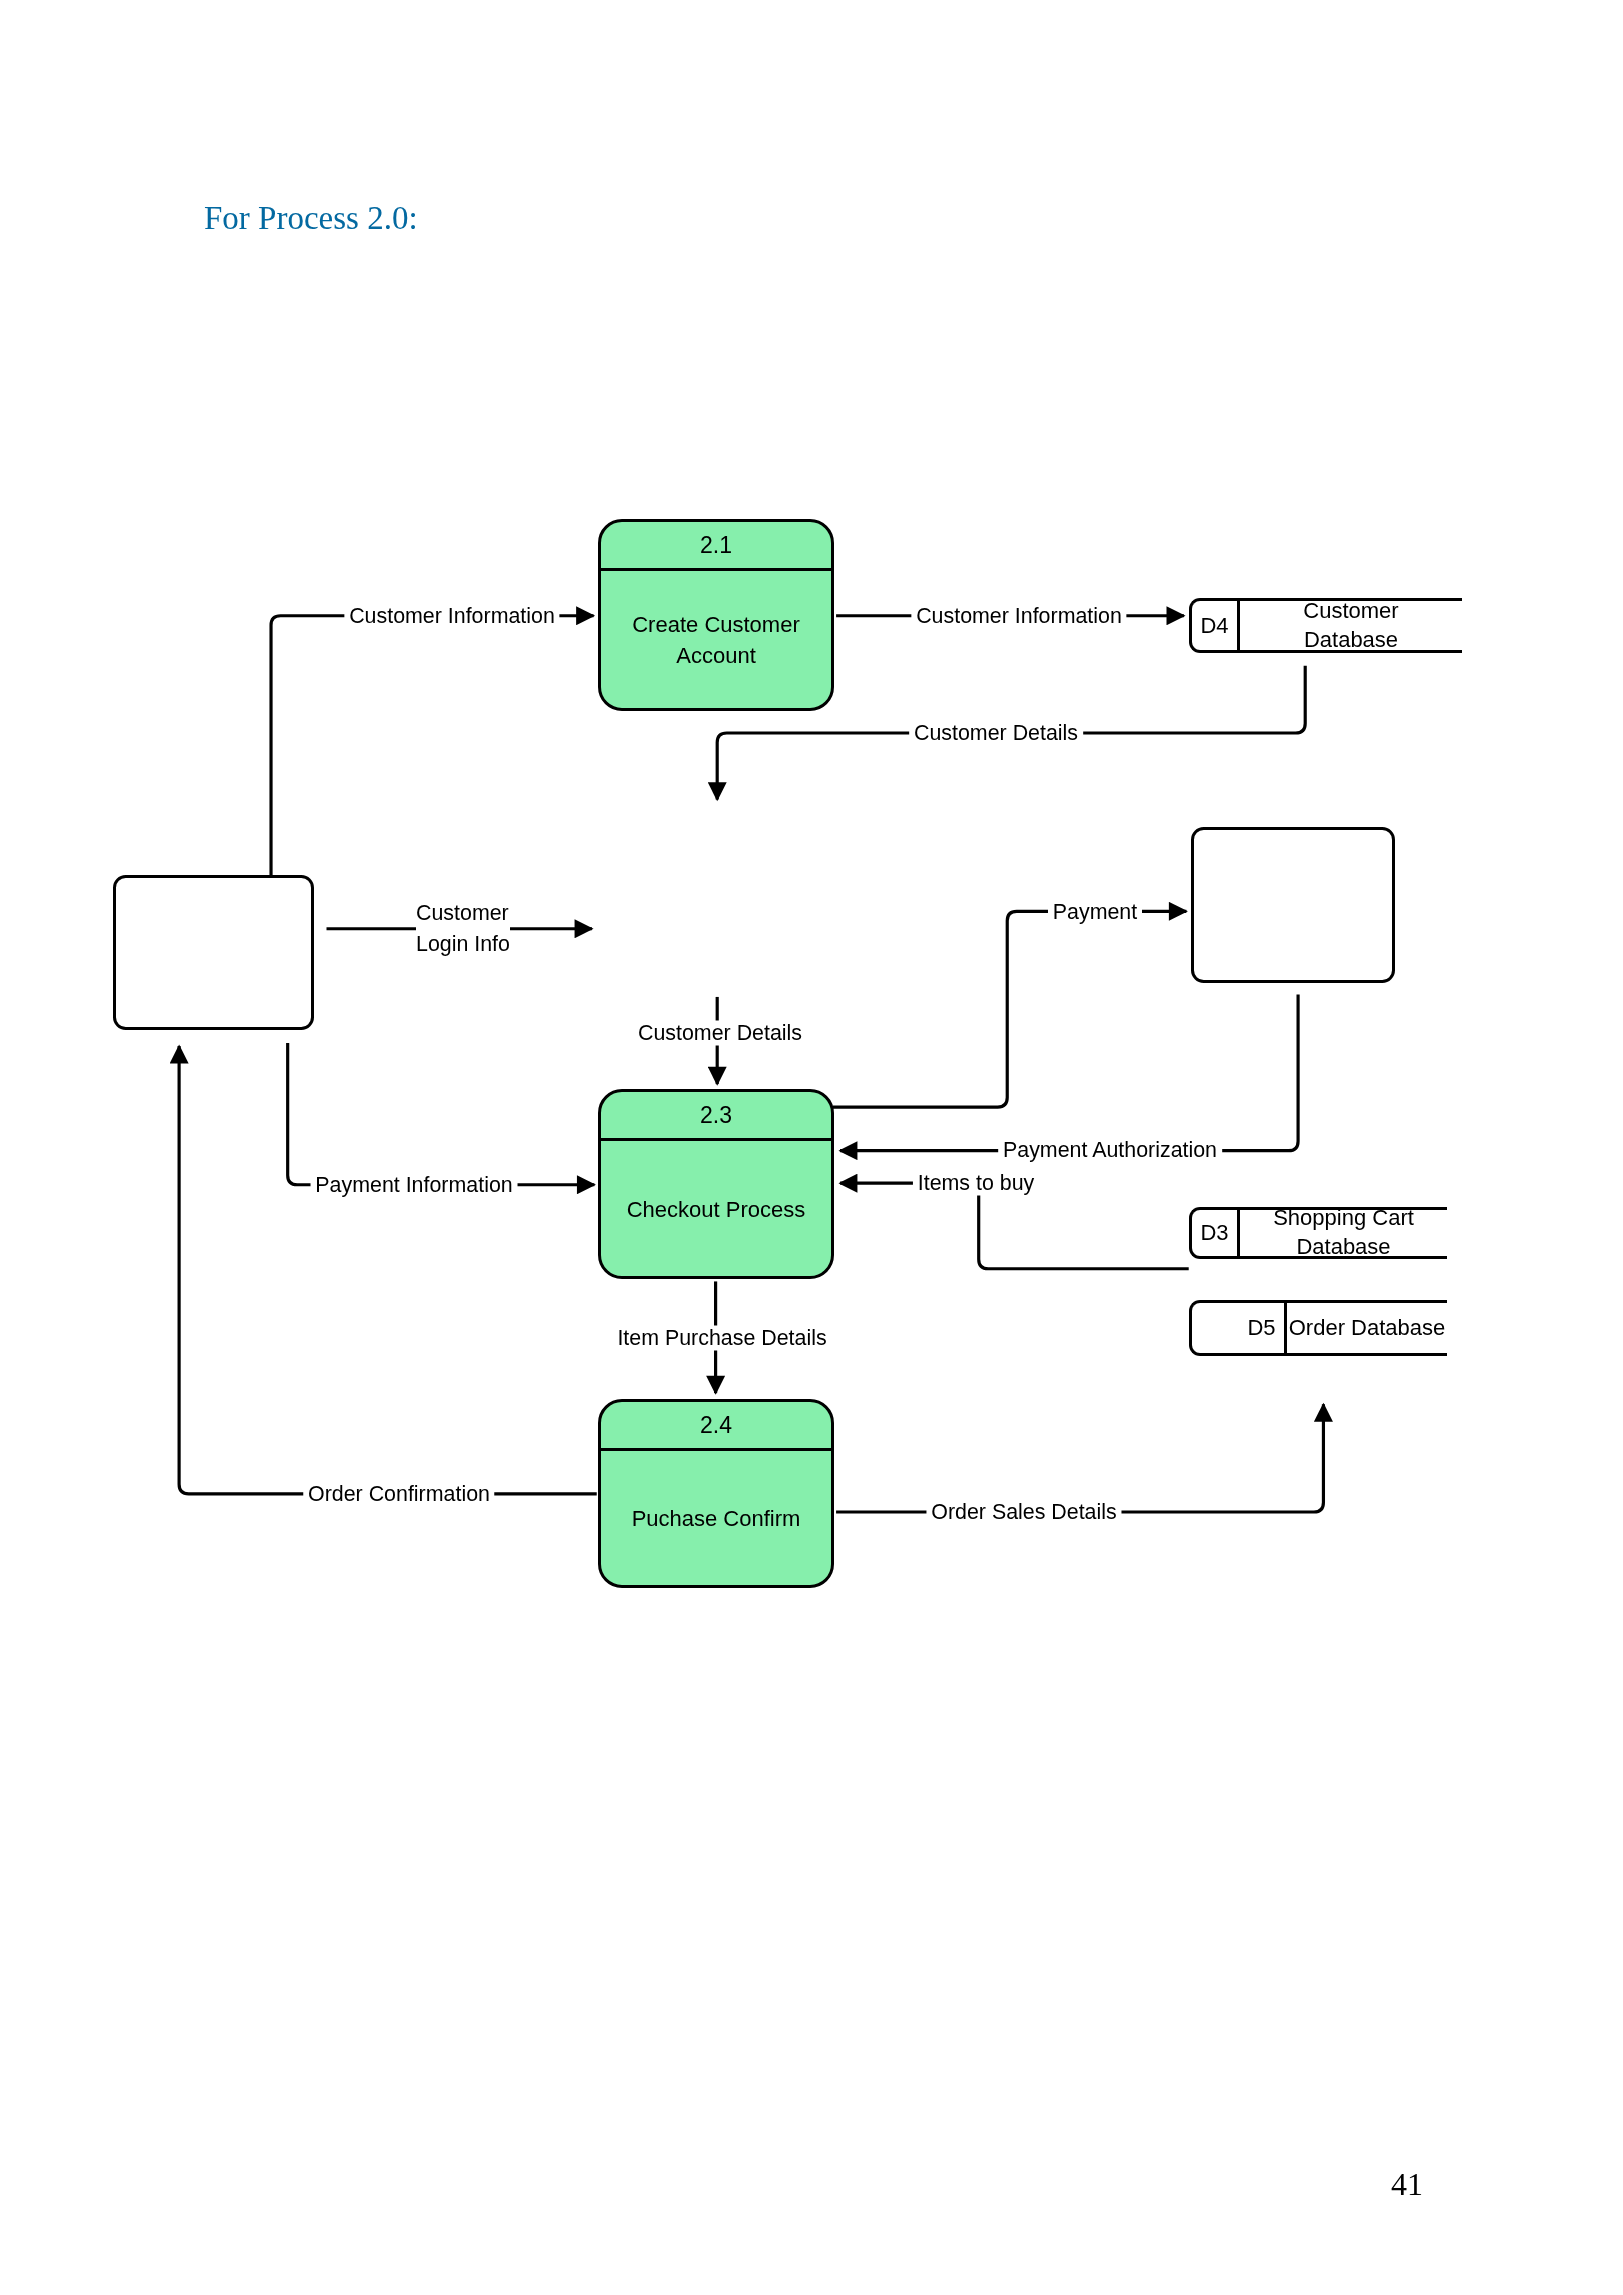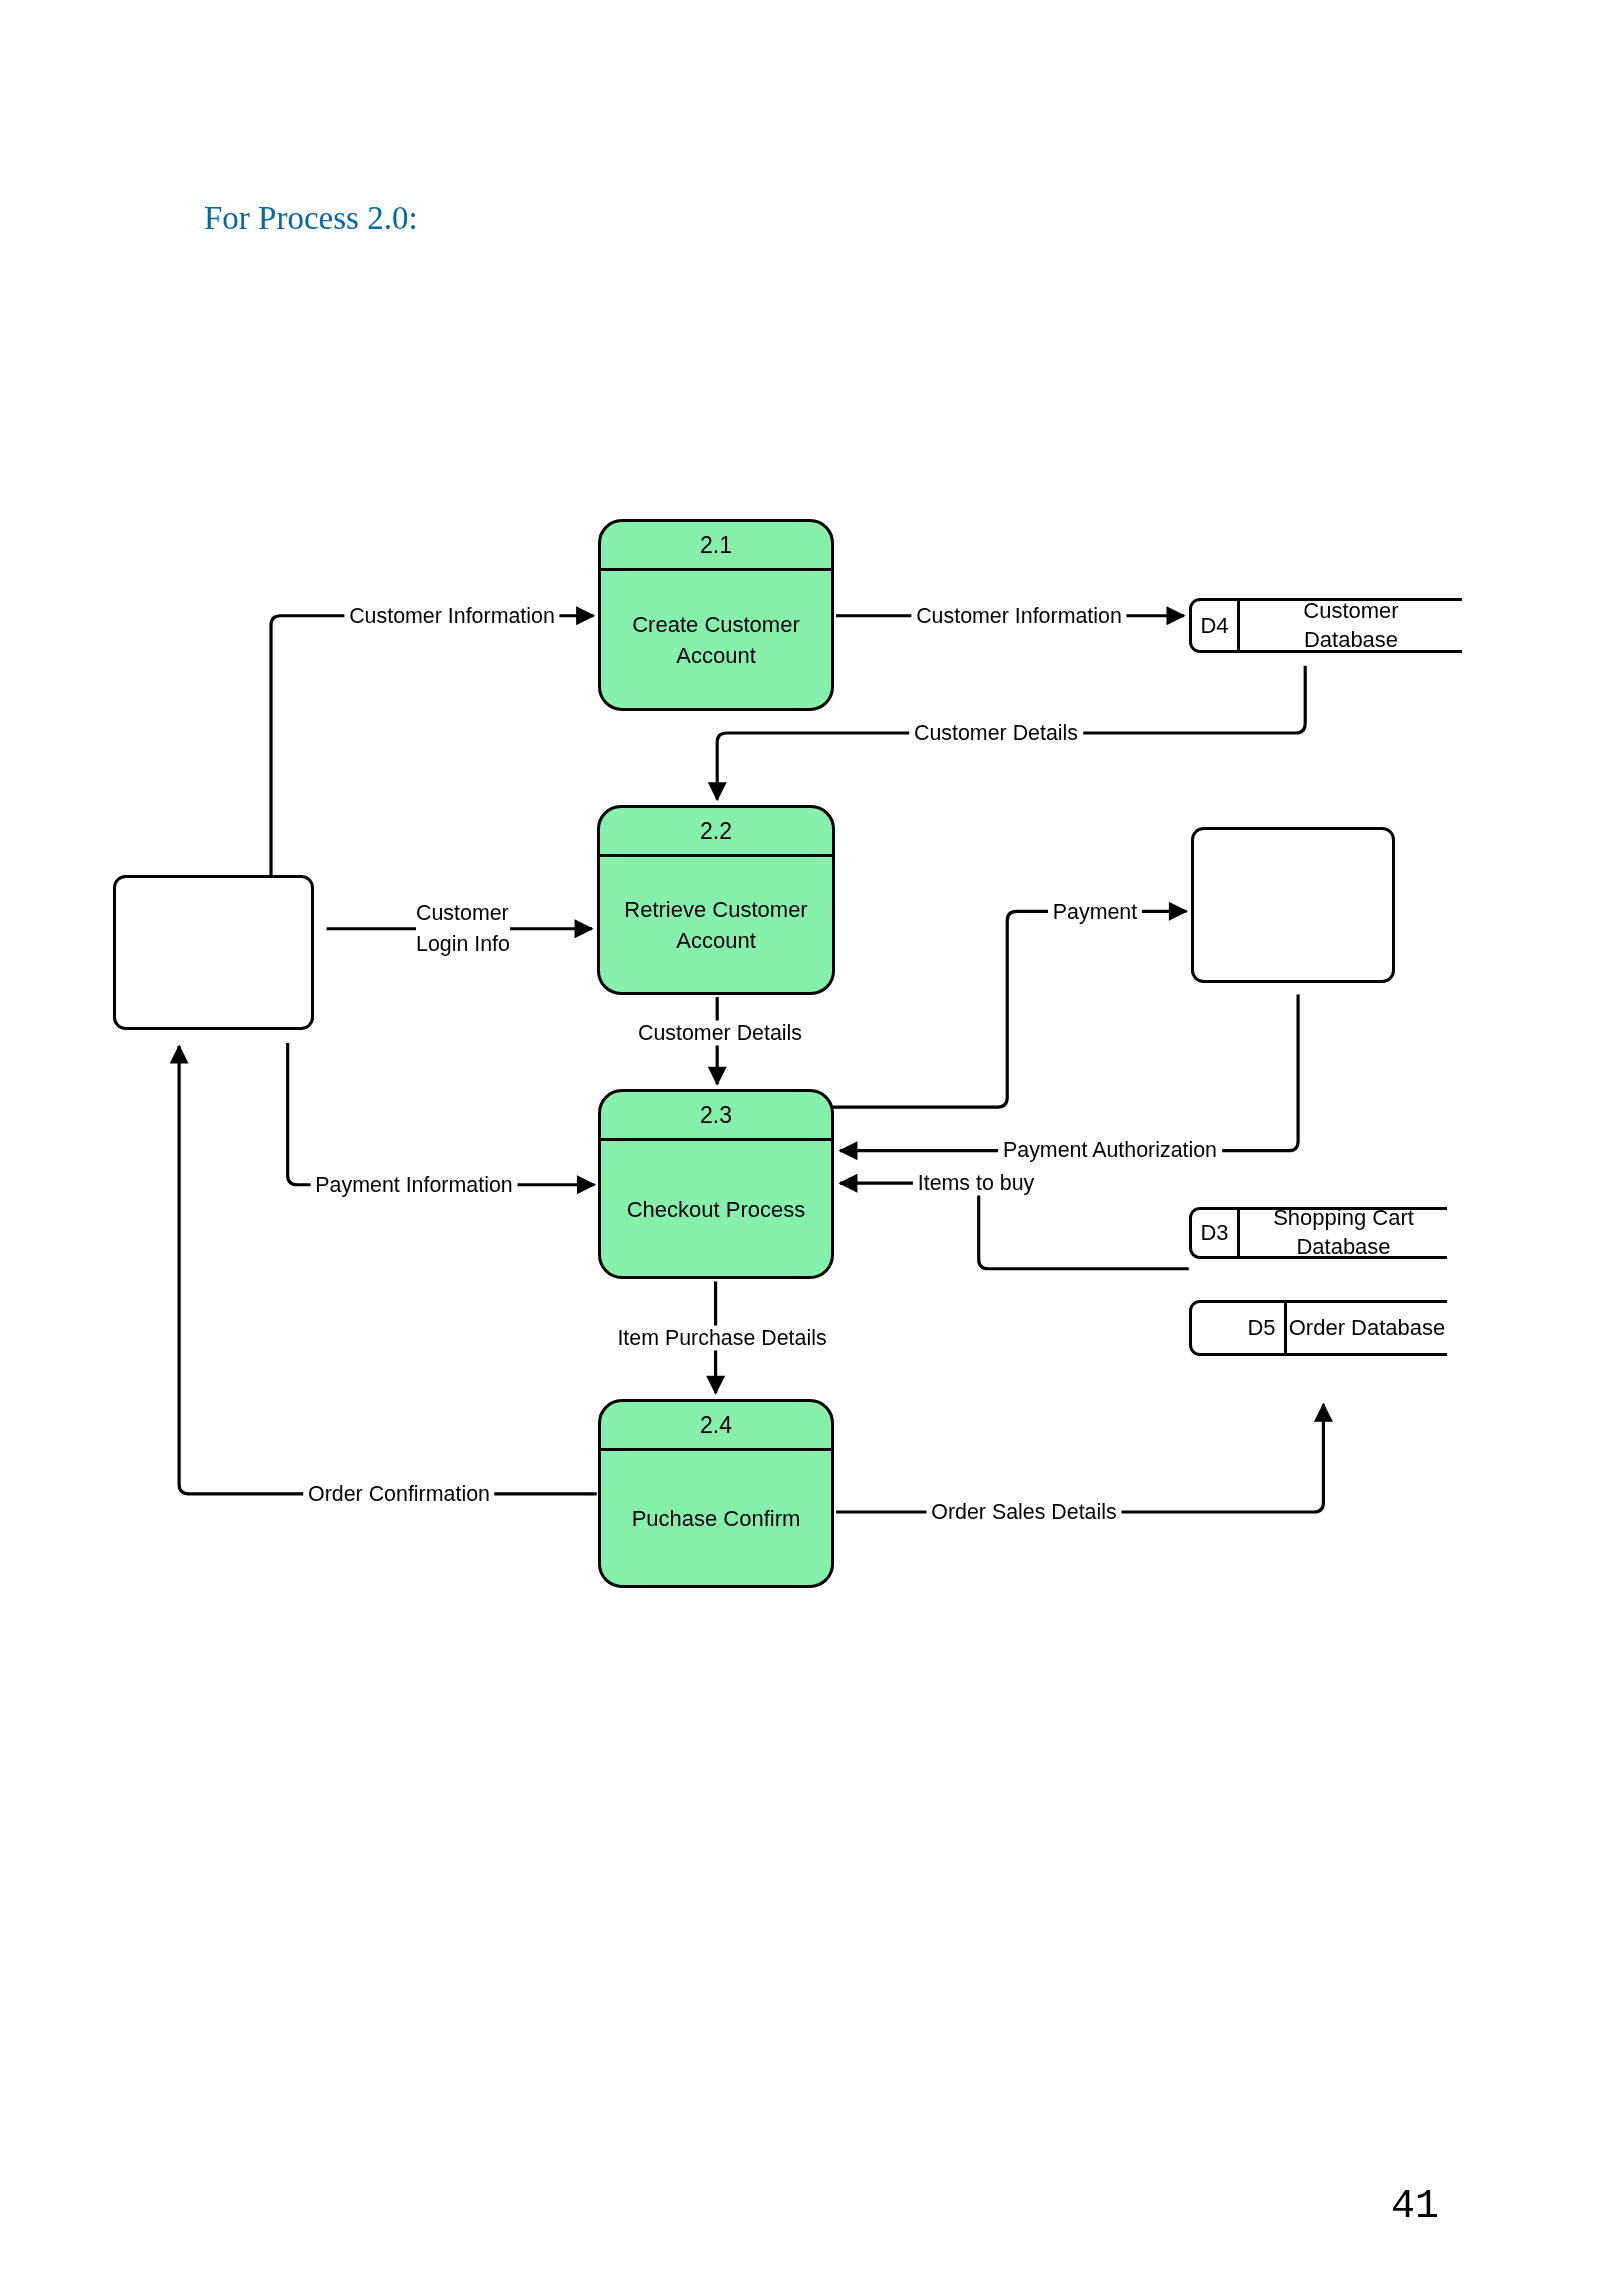--- a/index.html
+++ b/index.html
@@ -19,24 +19,23 @@
     top: 200px;
     font-family: "Liberation Serif", serif;
     font-size: 33px;
     color: #0369a1;
     z-index: 3;
   }
   .page-number {
     position: absolute;
     left: 1391px;
     top: 2166px;
-    font-family: Liberation Mono, monospace;
-    font-size: 40px;
+    font-family: Liberation Serif, serif;
+    font-size: 32px;
     z-index: 3;
-    margin-top: 18px;
   }
   svg.connectors {
     position: absolute;
     left: 0; top: 0;
     z-index: 1;
   }
   
   .process {
     position: absolute;
     background: #86efac;
@@ -185,26 +184,20 @@
       <path d="M 1055 1908 L 1658 1908 Q 1670 1908 1670 1896 L 1670 1772" marker-end="url(#arrow)"></path>
     </g>
   </svg>
 
   <div class="process" id="p21">
     <div class="phead">2.1</div>
     <div class="pbody">
         <span>Create Customer Account</span>
       </div>
   </div>
-  <div class="process" id="p22">
-    <div class="phead">2.2</div>
-    <div class="pbody">
-        <span>Retrieve Customer Account</span>
-      </div>
-  </div>
   <div class="process" id="p23">
     <div class="phead">2.3</div>
     <div class="pbody">
         <span>Checkout Process</span>
       </div>
   </div>
   <div class="process" id="p24">
     <div class="phead">2.4</div>
     <div class="pbody">
         <span>Puchase Confirm</span>

